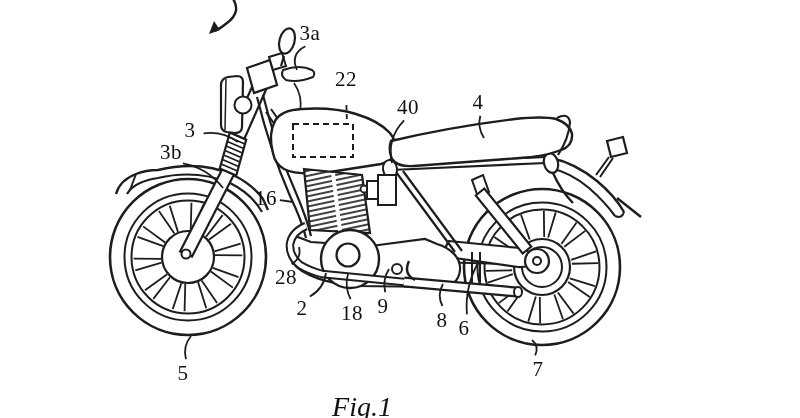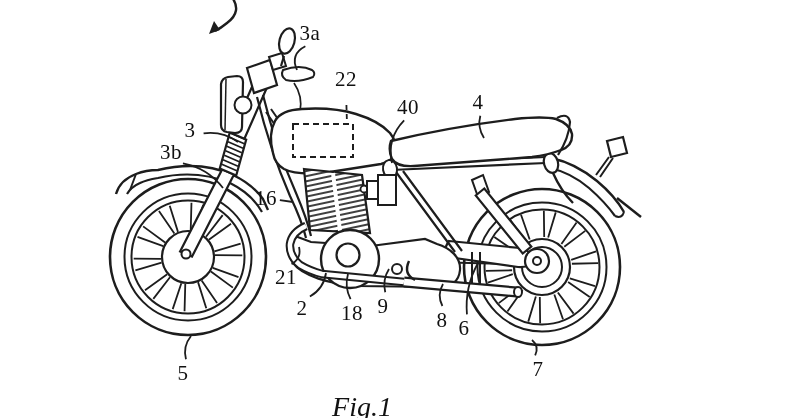--- a/index.html
+++ b/index.html
@@ -194,21 +194,21 @@
     </svg>
 
   <div id="labels">
       <span class="ref-label" style="left: 310px; top: 33px;">3a</span>
       <span class="ref-label" style="left: 190px; top: 130px;">3</span>
       <span class="ref-label" style="left: 171px; top: 152px;">3b</span>
       <span class="ref-label" style="left: 346px; top: 79px;">22</span>
       <span class="ref-label" style="left: 408px; top: 107px;">40</span>
       <span class="ref-label" style="left: 478px; top: 102px;">4</span>
       <span class="ref-label" style="left: 266px; top: 198px;">16</span>
-      <span class="ref-label" style="left: 286px; top: 277px;">21</span>
+      <span class="ref-label" style="left: 286px; top: 277px;">28</span>
       <span class="ref-label" style="left: 302px; top: 308px;">2</span>
       <span class="ref-label" style="left: 352px; top: 313px;">18</span>
       <span class="ref-label" style="left: 383px; top: 306px;">9</span>
       <span class="ref-label" style="left: 442px; top: 320px;">8</span>
       <span class="ref-label" style="left: 464px; top: 328px;">6</span>
       <span class="ref-label" style="left: 183px; top: 373px;">5</span>
       <span class="ref-label" style="left: 538px; top: 369px;">7</span>
     </div>
 
   <div class="caption">Fig.1</div>

